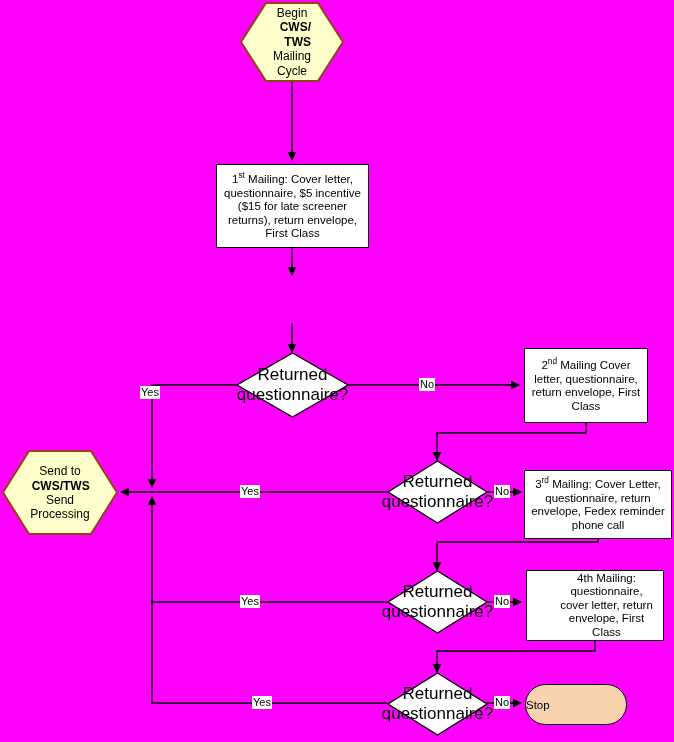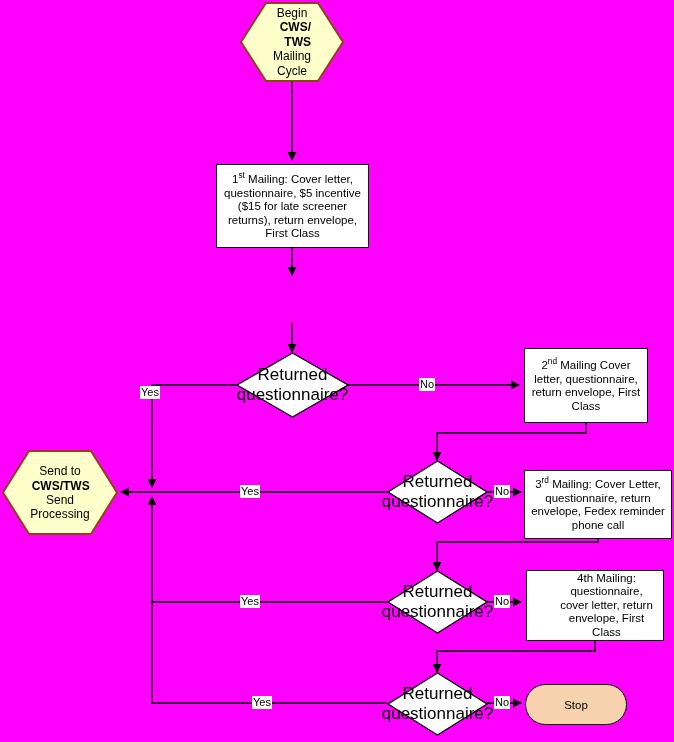--- a/index.html
+++ b/index.html
@@ -69,21 +69,21 @@
     color: #000;
     line-height: 1.2;
   }
   .stopnode {
     position: absolute;
     background: #F7D2AE;
     border: 1.4px solid #000;
     border-radius: 22px;
     display: flex;
     align-items: center;
-    justify-content: center;
+    justify-content: flex-start;
     font-size: 11.5px;
     color: #000;
   }
   .edgelabel {
     position: absolute;
     background: #FFFFFF;
     color: #000000;
     font-size: 11px;
     line-height: 13px;
     padding: 0 1px;

